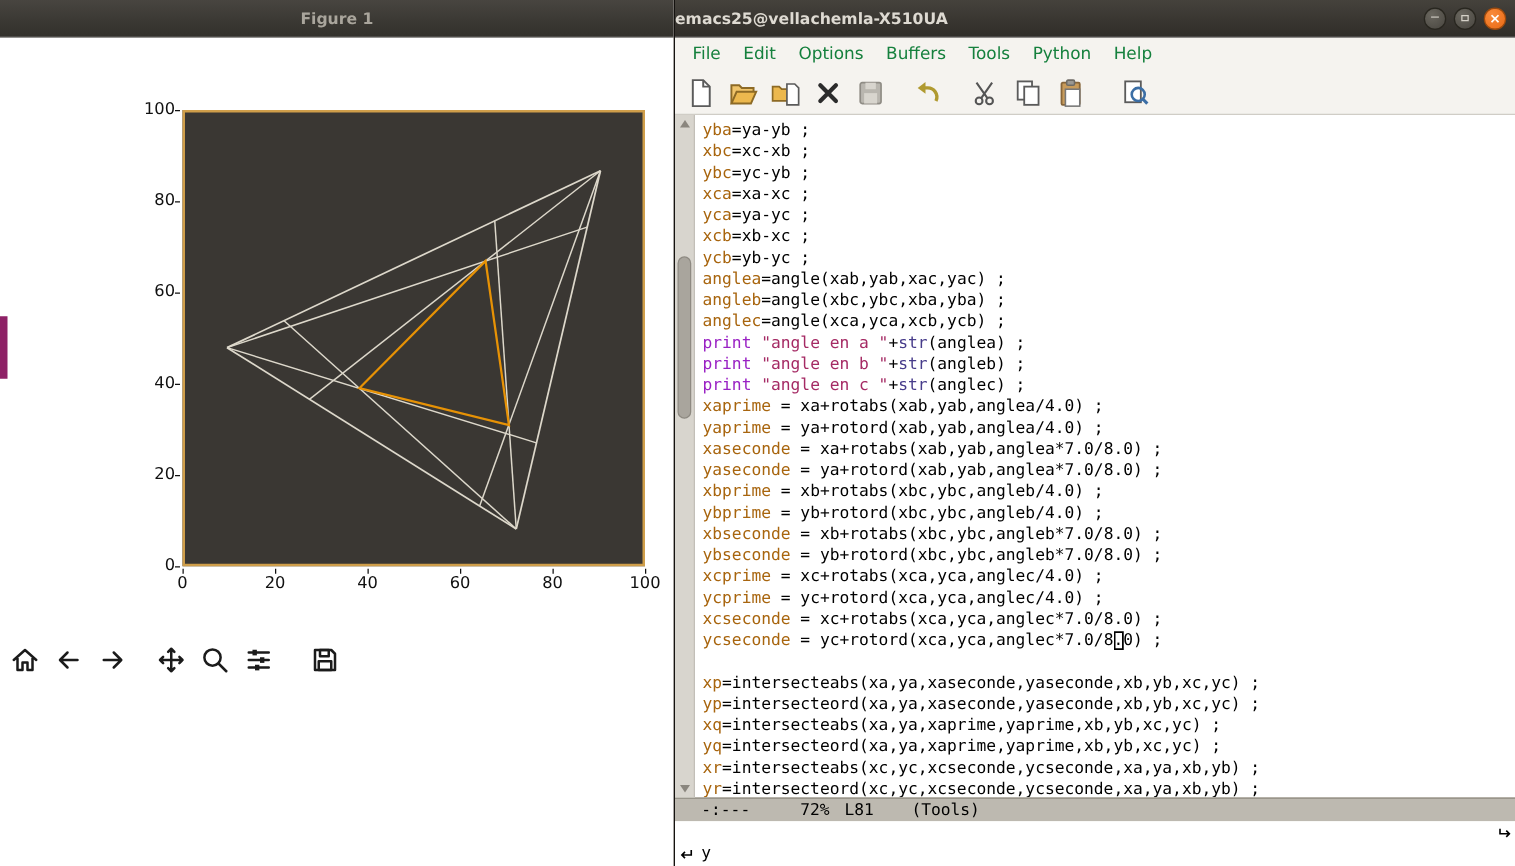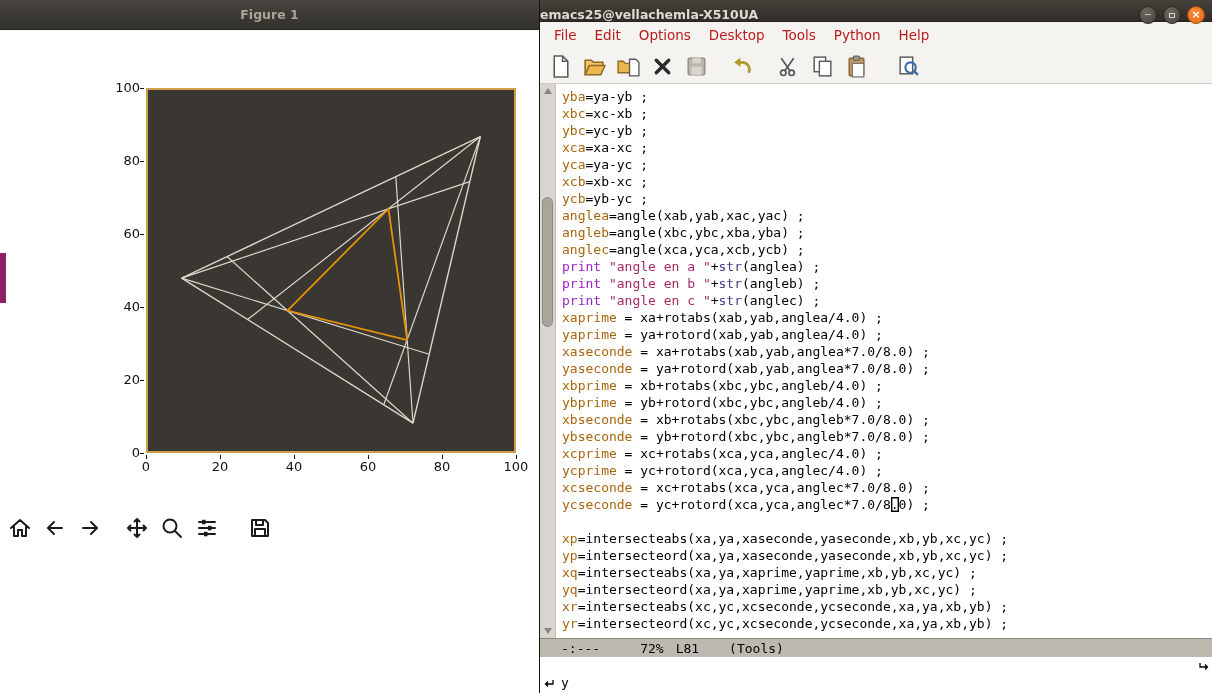--- a/index.html
+++ b/index.html
@@ -12,28 +12,28 @@
 .axes{position:absolute;left:146px;top:88px;width:370px;height:365px;background:#3a3733;border:2px solid #cf9e4a}
 .axes svg{position:absolute;left:0;top:0;width:100%;height:100%}
 .xlab{position:absolute;width:34px;text-align:center;font-size:13px;color:#111;top:459px}
 .ylab{position:absolute;width:34px;text-align:right;font-size:13px;color:#111;left:106px}
 .tickmark{position:absolute;background:#111}
 .fig-toolbar{position:absolute;left:6px;top:511px;height:34px;display:flex;align-items:center;gap:8px}
 .fticon{width:27px;height:27px;display:flex;align-items:center;justify-content:center}
 .fticon svg{width:24px;height:24px;stroke:#1b1b1b;fill:none;stroke-width:2;stroke-linecap:round;stroke-linejoin:round}
 .sliver{position:absolute;left:0;top:253px;width:6px;height:50px;background:#8e2166}
 #emacs{left:539px;width:673px;background:#f5f3ef;border-left:1px solid #14120f;display:flex;flex-direction:column}
-.e-titlebar{position:relative;height:22px;background:linear-gradient(#45423c,#383530 60%,#302e29);border-bottom:1px solid #242220;flex:none}
+.e-titlebar{position:relative;height:30px;background:linear-gradient(#45423c,#383530 60%,#302e29);border-bottom:1px solid #242220;flex:none}
 .e-title{text-align:center;line-height:29px;font-size:12.5px;font-weight:bold;color:#dedad2}
 .winbtns{position:absolute;right:7px;top:6px;display:flex;gap:6px}
 .wbtn{width:18px;height:18px;border-radius:50%;background:radial-gradient(circle at 35% 30%,#6a675f,#48453f);border:1px solid #28261f;color:#d5d1c8;font-size:10px;line-height:15px;text-align:center}
 .wbtn .sq{display:inline-block;width:6px;height:5px;border:1px solid #d5d1c8;margin-top:5px}
 .wbtn.close{background:radial-gradient(circle at 35% 30%,#f98c3d,#e96812);border-color:#9c4a0e;color:#fff;font-size:11px;font-weight:bold}
 .e-menubar{height:27px;background:#f5f3ef;display:flex;align-items:center;padding-left:5px;flex:none}
-.menu-item{padding:0 9px;font-size:13.5px;color:#b91c1c;line-height:27px}
+.menu-item{padding:0 9px;font-size:13.5px;color:#15803d;line-height:27px}
 .e-toolbar{height:35px;background:#f5f3ef;border-bottom:1px solid #d0cdc6;display:flex;align-items:center;padding-left:8px;gap:9px;flex:none}
 .eticon{width:25px;height:25px;display:flex;align-items:center;justify-content:center}
 .gap1{margin-left:12px}.gap2{margin-left:18px}
 .e-main{flex:1;display:flex;min-height:0}
 .e-scroll{width:16px;background:#d8d5ce;border-right:1px solid #c2bfb8;position:relative;flex:none}
 .e-thumb{position:absolute;left:2px;right:2px;top:113px;height:130px;background:#a9a59d;border:1px solid #8e8a82;border-radius:7px}
 .stepper{position:absolute;left:4px;width:0;height:0;border-left:4px solid transparent;border-right:4px solid transparent}
 .stepper.up{top:4px;border-bottom:6px solid #8a867e}
 .stepper.down{bottom:4px;border-top:6px solid #8a867e}
 .e-text{flex:1;background:#fff;font-family:"DejaVu Sans Mono",monospace;font-size:13px;line-height:17px;padding:4px 0 0 6px;overflow:hidden;white-space:pre}
@@ -151,21 +151,21 @@
       <span class="wbtn">−</span>
       <span class="wbtn"><span class="sq"></span></span>
       <span class="wbtn close">×</span>
     </span>
   </div>
 
   <div class="e-menubar">
     <span class="menu-item">File</span>
     <span class="menu-item">Edit</span>
     <span class="menu-item">Options</span>
-    <span class="menu-item">Desktop</span>
+    <span class="menu-item">Buffers</span>
     <span class="menu-item">Tools</span>
     <span class="menu-item">Python</span>
     <span class="menu-item">Help</span>
   </div>
 
   <div class="e-toolbar">
     <span class="eticon">
         <svg viewBox="0 0 24 24">
           <path d="M6 2 h8 l5 5 v15 h-13 z" fill="#fff" stroke="#5b5b5b" stroke-width="1.5"></path>
           <path d="M14 2 v5 h5" fill="none" stroke="#5b5b5b" stroke-width="1.5"></path>

